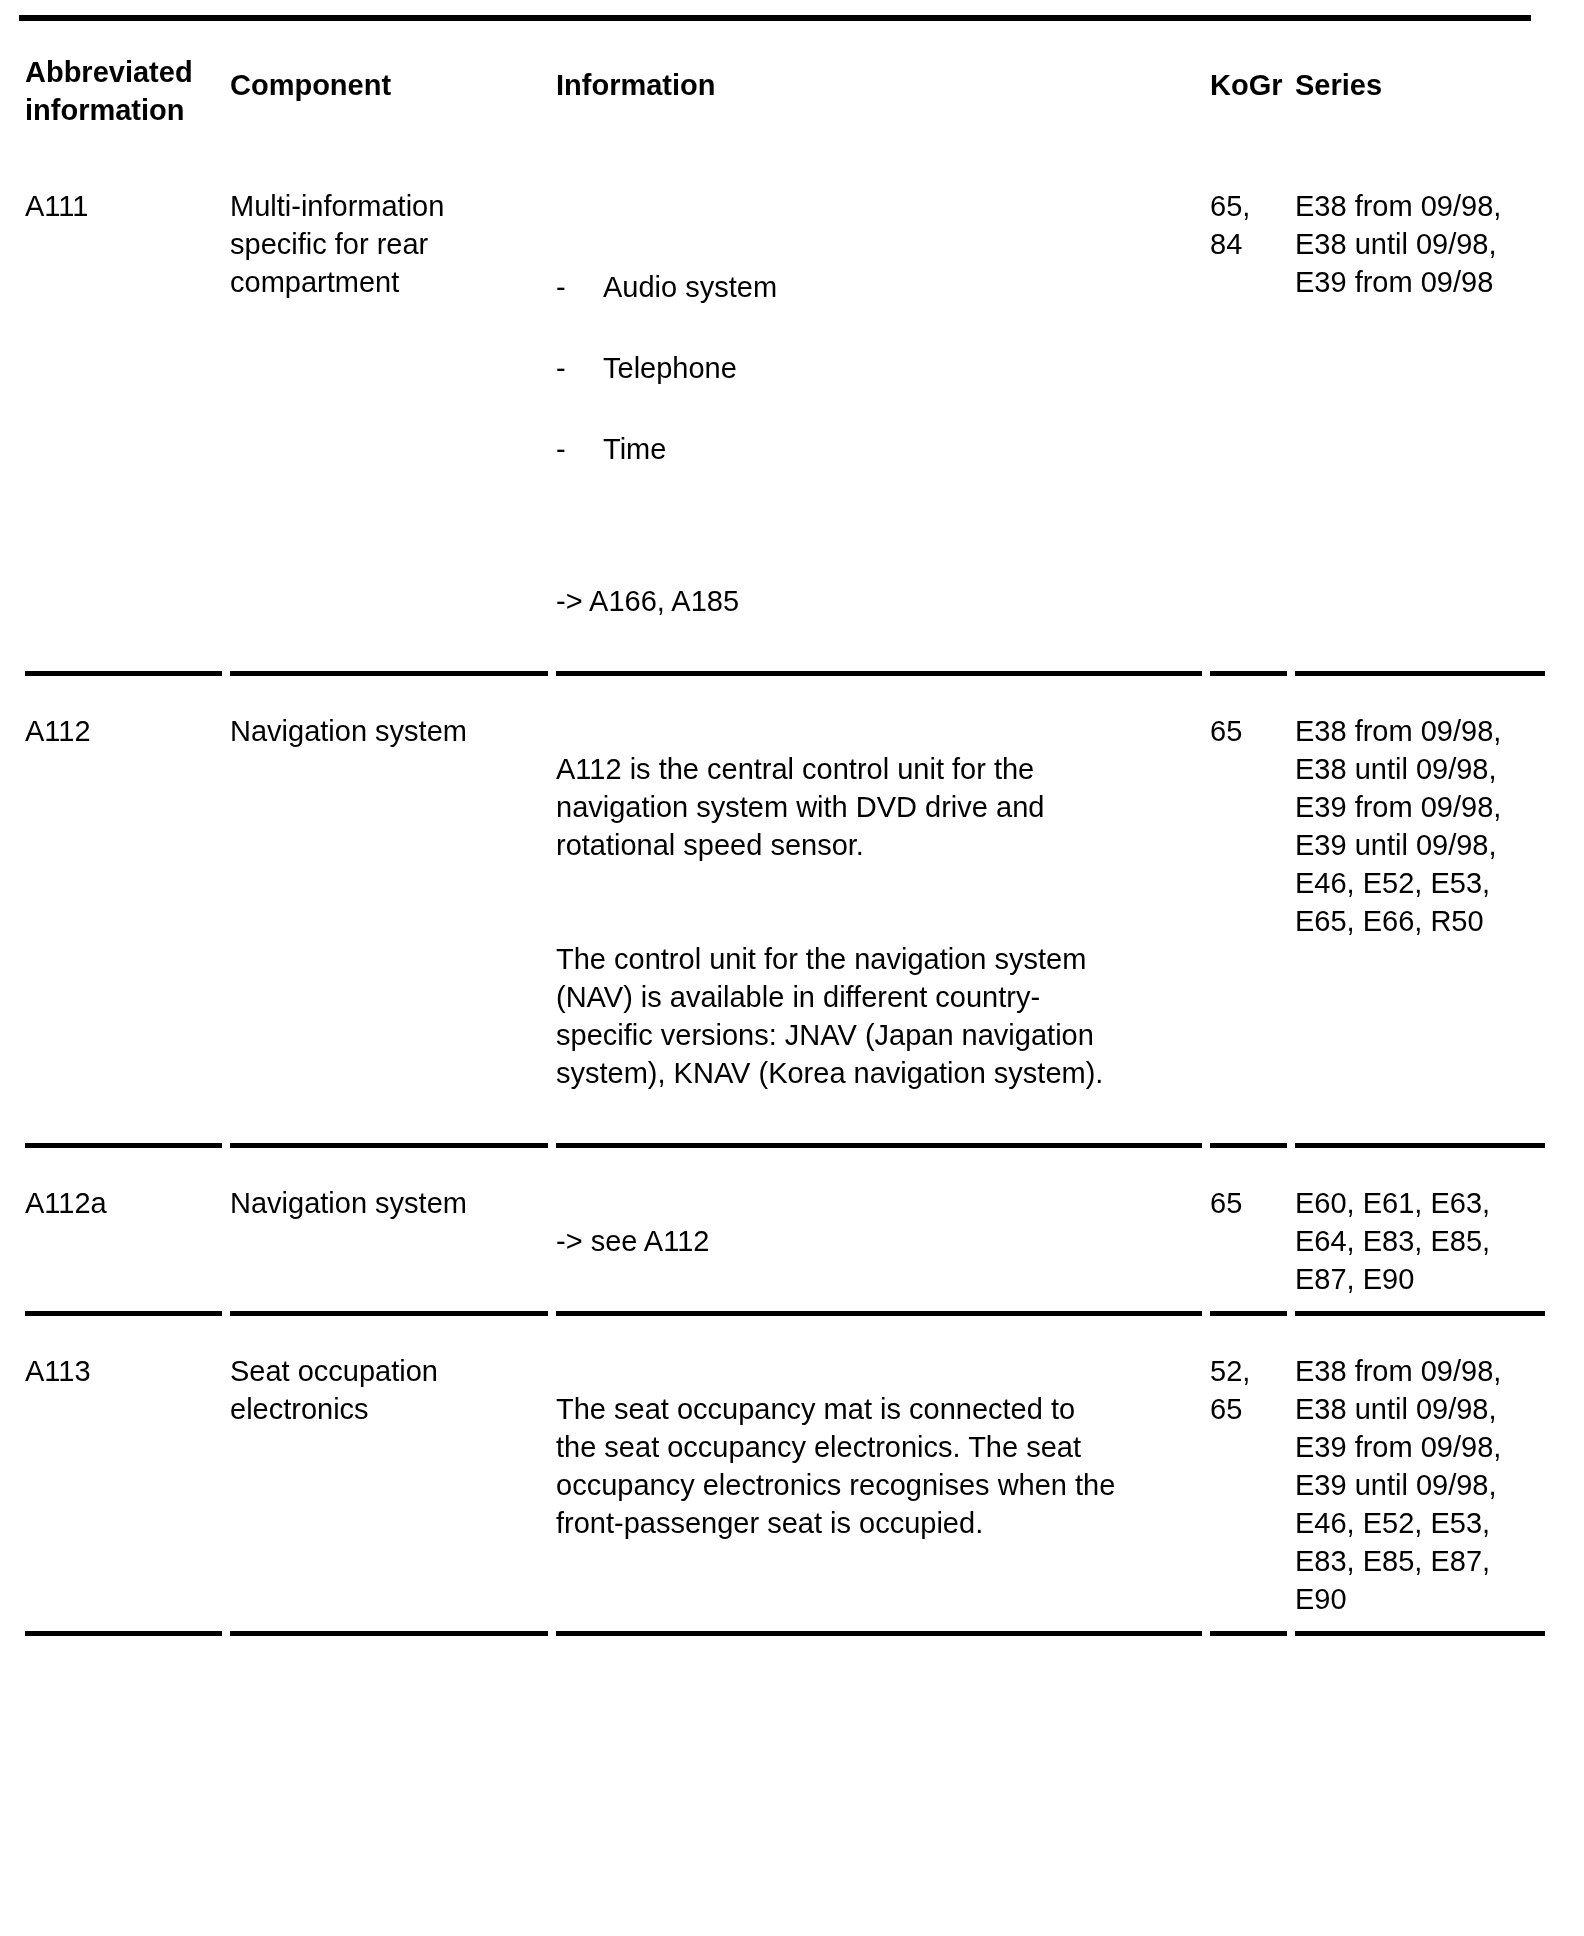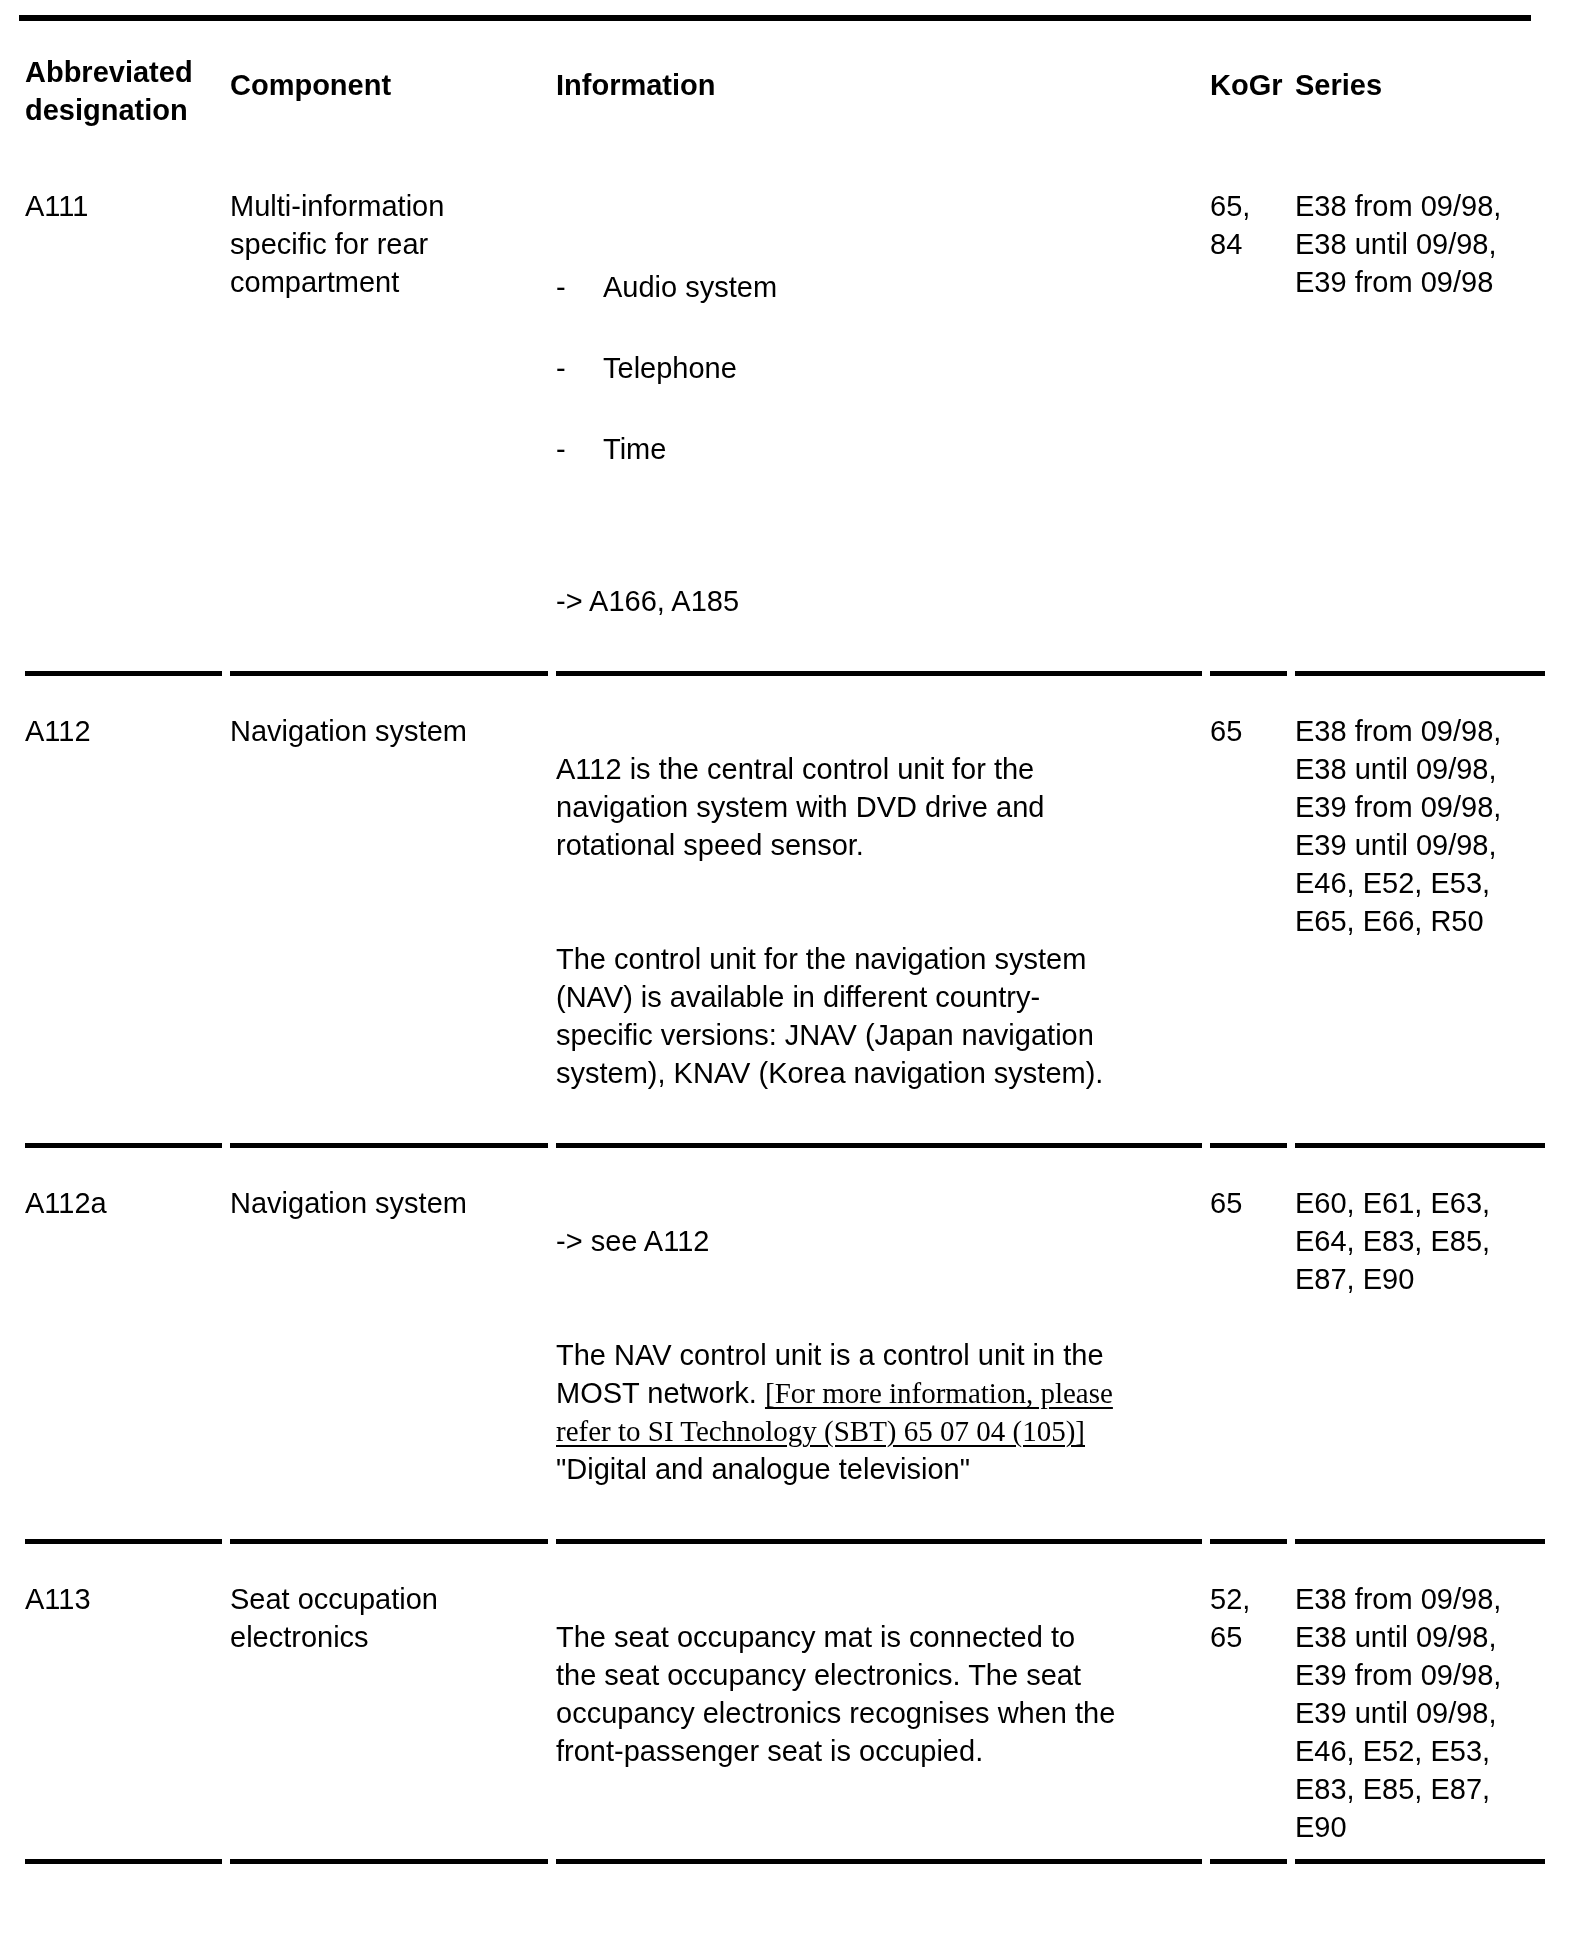--- a/index.html
+++ b/index.html
@@ -62,21 +62,21 @@
   }
 </style>
 </head>
 <body>
 
 <div class="top-rule"></div>
 
 <div class="tbl">
 
   <div class="trow">
-    <div class="cell hcell">Abbreviated designation</div>
+    <div class="cell hcell">Abbreviated information</div>
     <div class="cell hcell nowrap">Component</div>
     <div class="cell hcell nowrap">Information</div>
     <div class="cell hcell nowrap">KoGr</div>
     <div class="cell hcell nowrap">Series</div>
   </div>
 
   <div class="trow">
     <div class="cell">A111</div>
     <div class="cell">Multi-information
 specific for rear
@@ -115,24 +115,20 @@
 E39 until 09/98,
 E46, E52, E53,
 E65, E66, R50</div>
   </div>
 
   <div class="trow">
     <div class="cell">A112a</div>
     <div class="cell">Navigation system</div>
     <div class="cell">
       <div class="para">-&gt; see A112</div>
-      <div class="para"><span>The NAV control unit is a control unit in the
-MOST network. </span><a class="doclink">[For more information, please
-refer to SI Technology (SBT) 65 07 04 (105)]</a><span>
-"Digital and analogue television"</span></div>
     </div>
     <div class="cell">65</div>
     <div class="cell">E60, E61, E63,
 E64, E83, E85,
 E87, E90</div>
   </div>
 
   <div class="trow">
     <div class="cell">A113</div>
     <div class="cell">Seat occupation

